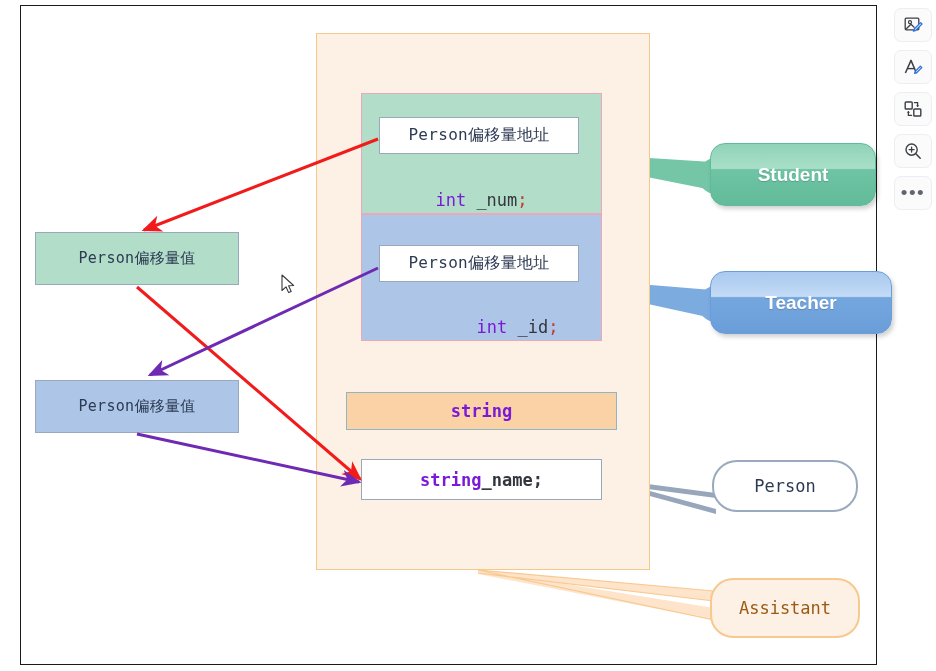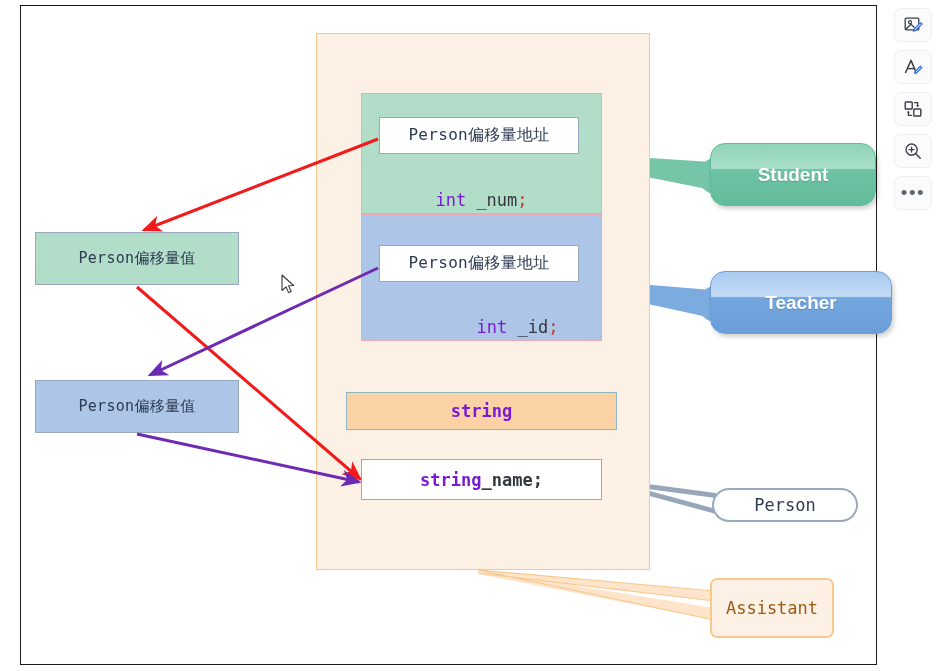--- a/index.html
+++ b/index.html
@@ -178,32 +178,32 @@
   #node-teacher {
     left: 710px; top: 271px; width: 182px; height: 63px;
     background: linear-gradient(to bottom, #a9c9ef 0%, #c3dbf6 40%, #74a6de 42%, #6b9ed9 100%);
     border: 1px solid #6b9ed9;
     box-shadow: 2px 3px 4px rgba(0,0,0,0.18);
     font-family: "Liberation Sans", sans-serif;
     font-size: 19px; font-weight: bold; color: #ffffff;
     text-shadow: 0 1px 1px rgba(0,0,0,0.18);
   }
   #node-person {
-    left: 712px; top: 488px; width: 146px; height: 34px;
+    left: 712px; top: 460px; width: 146px; height: 52px;
     background: #ffffff;
     border: 2px solid #9aaabe;
     border-radius: 25px;
     font-family: "DejaVu Sans Mono", "Liberation Mono", monospace;
     font-size: 17px; color: #2c3a52;
   }
   #node-assistant {
-    left: 710px; top: 578px; width: 124px; height: 60px;
+    left: 710px; top: 578px; width: 150px; height: 60px;
     background: #fdf0e4;
     border: 2px solid #f7c98f;
-    border-radius: 7px;
+    border-radius: 23px;
     font-family: "DejaVu Sans Mono", "Liberation Mono", monospace;
     font-size: 17px; color: #9a5a12;
   }
 
   
   #toolbar {
     position: absolute;
     left: 894px;
     top: 8px;
     width: 38px;

